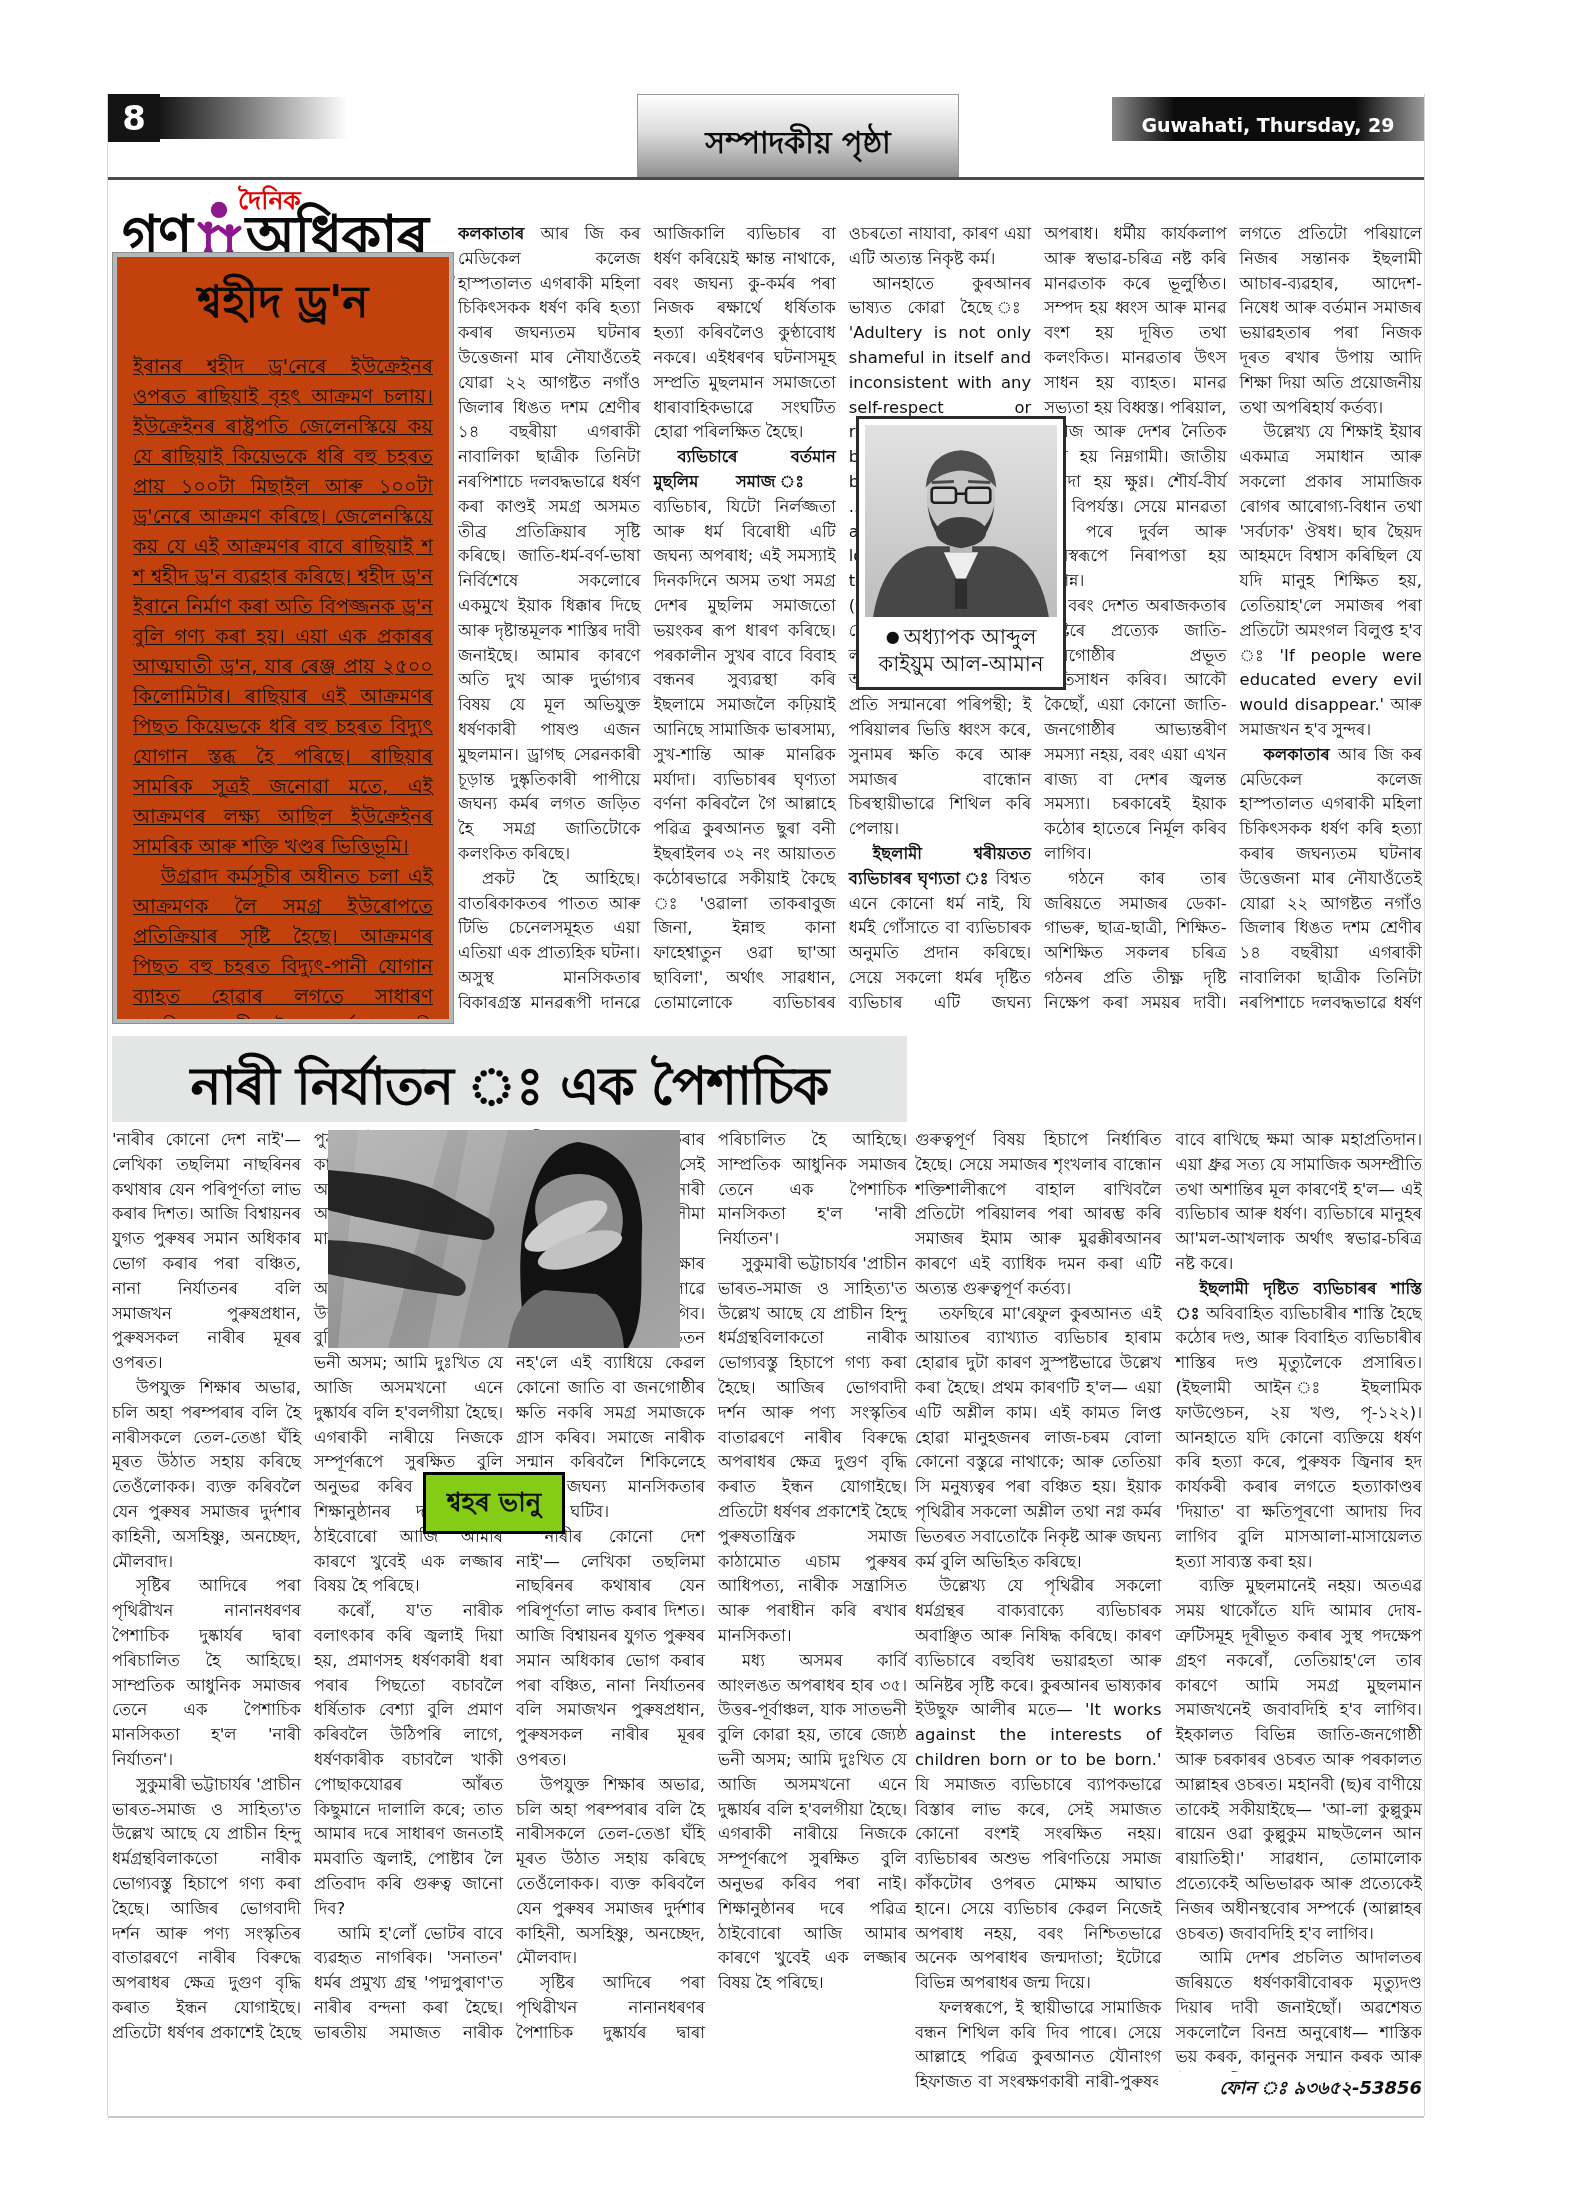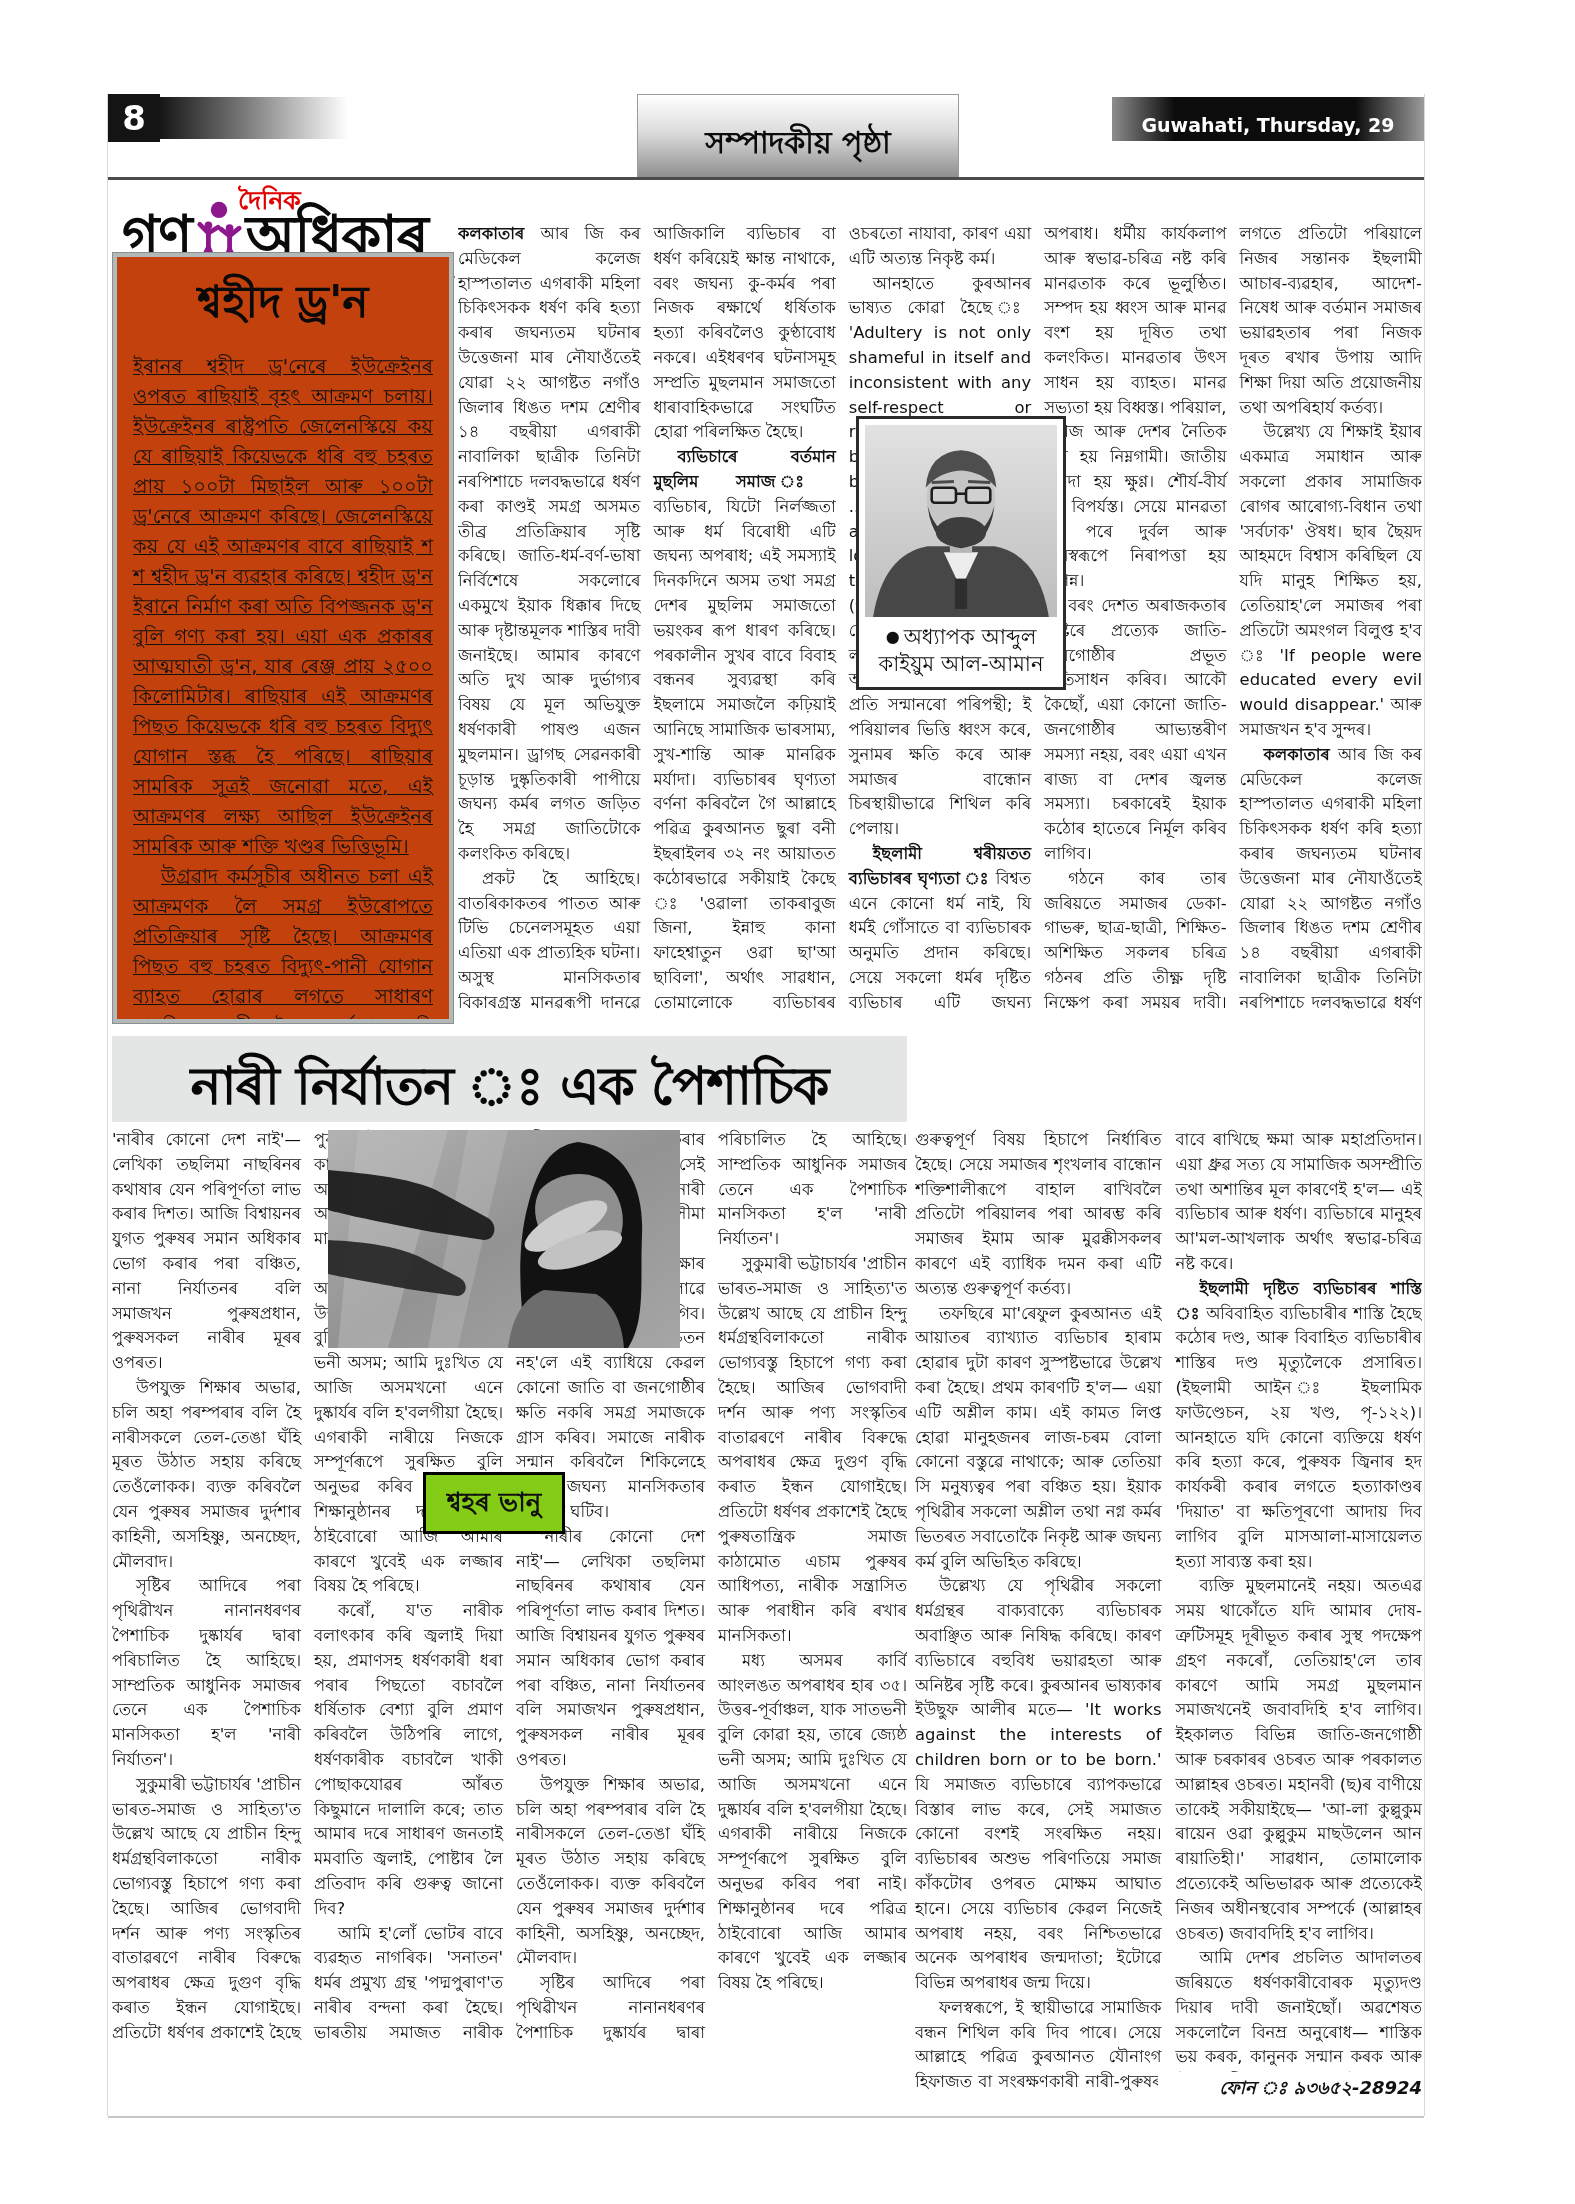--- a/index.html
+++ b/index.html
@@ -199,22 +199,22 @@
       <p>আমি হ'লোঁ ভোটৰ বাবে ব্যৱহৃত নাগৰিক। 'সনাতন' ধৰ্মৰ প্ৰমুখ্য গ্ৰন্থ 'পদ্মপুৰাণ'ত নাৰীৰ বন্দনা কৰা হৈছে। ভাৰতীয় সমাজত নাৰীক দেৱী ৰূপত পূজা কৰাৰ পৰম্পৰা আছে, অথচ সেই একেখন সমাজতে নাৰী নিৰ্যাতনৰ ঘটনাই সীমা চেৰাইছে।</p>
       <p>পাঠ্যক্ৰমত যৌন শিক্ষাৰ দিশটি সকলোৱে গুৰুত্বসহকাৰে ল'ব লাগিব। সময় থাকোঁতেই সচেতন নহ'লে এই ব্যাধিয়ে কেৱল কোনো জাতি বা জনগোষ্ঠীৰ ক্ষতি নকৰি সমগ্ৰ সমাজকে গ্ৰাস কৰিব। সমাজে নাৰীক সন্মান কৰিবলৈ শিকিলেহে এনে জঘন্য মানসিকতাৰ অৱসান ঘটিব।</p>
       <p>'নাৰীৰ কোনো দেশ নাই'— লেখিকা তছলিমা নাছৰিনৰ কথাষাৰ যেন পৰিপূৰ্ণতা লাভ কৰাৰ দিশত। আজি বিশ্বায়নৰ যুগত পুৰুষৰ সমান অধিকাৰ ভোগ কৰাৰ পৰা বঞ্চিত, নানা নিৰ্যাতনৰ বলি সমাজখন পুৰুষপ্ৰধান, পুৰুষসকল নাৰীৰ মূৰৰ ওপৰত।</p>
       <p>উপযুক্ত শিক্ষাৰ অভাৱ, চলি অহা পৰম্পৰাৰ বলি হৈ নাৰীসকলে তেল-তেঙা ঘঁহি মূৰত উঠাত সহায় কৰিছে তেওঁলোকক। ব্যক্ত কৰিবলৈ যেন পুৰুষৰ সমাজৰ দুৰ্দশাৰ কাহিনী, অসহিষ্ণু, অনচ্ছেদ, মৌলবাদ।</p>
       <p>সৃষ্টিৰ আদিৰে পৰা পৃথিৱীখন নানানধৰণৰ পৈশাচিক দুষ্কাৰ্যৰ দ্বাৰা পৰিচালিত হৈ আহিছে। সাম্প্ৰতিক আধুনিক সমাজৰ তেনে এক পৈশাচিক মানসিকতা হ'ল 'নাৰী নিৰ্যাতন'।</p>
       <p>সুকুমাৰী ভট্টাচাৰ্যৰ 'প্ৰাচীন ভাৰত-সমাজ ও সাহিত্য'ত উল্লেখ আছে যে প্ৰাচীন হিন্দু ধৰ্মগ্ৰন্থবিলাকতো নাৰীক ভোগ্যবস্তু হিচাপে গণ্য কৰা হৈছে। আজিৰ ভোগবাদী দৰ্শন আৰু পণ্য সংস্কৃতিৰ বাতাৱৰণে নাৰীৰ বিৰুদ্ধে অপৰাধৰ ক্ষেত্ৰ দুগুণ বৃদ্ধি কৰাত ইন্ধন যোগাইছে। প্ৰতিটো ধৰ্ষণৰ প্ৰকাশেই হৈছে পুৰুষতান্ত্ৰিক সমাজ কাঠামোত এচাম পুৰুষৰ আধিপত্য, নাৰীক সন্ত্ৰাসিত আৰু পৰাধীন কৰি ৰখাৰ মানসিকতা।</p>
       <p>মধ্য অসমৰ কাৰ্বি আংলঙত অপৰাধৰ হাৰ ৩৫। উত্তৰ-পূৰ্বাঞ্চল, যাক সাতভনী বুলি কোৱা হয়, তাৰে জ্যেষ্ঠ ভনী অসম; আমি দুঃখিত যে আজি অসমখনো এনে দুষ্কাৰ্যৰ বলি হ'বলগীয়া হৈছে। এগৰাকী নাৰীয়ে নিজকে সম্পূৰ্ণৰূপে সুৰক্ষিত বুলি অনুভৱ কৰিব পৰা নাই। শিক্ষানুষ্ঠানৰ দৰে পৱিত্ৰ ঠাইবোৰো আজি আমাৰ কাৰণে খুবেই এক লজ্জাৰ বিষয় হৈ পৰিছে।</p>
     </div>
 
   <div class="cols lead-bottom" id="lead-bottom">
-    <div class="phone-line">ফোন ঃ ৯৩৬৫২-28924</div>
-  <p class="first">গুৰুত্বপূৰ্ণ বিষয় হিচাপে নিৰ্ধাৰিত হৈছে। সেয়ে সমাজৰ শৃংখলাৰ বান্ধোন শক্তিশালীৰূপে বাহাল ৰাখিবলৈ প্ৰতিটো পৰিয়ালৰ পৰা আৰম্ভ কৰি সমাজৰ ইমাম আৰু মুৱক্কীসকলৰ কাৰণে এই ব্যাধিক দমন কৰা এটি অত্যন্ত গুৰুত্বপূৰ্ণ কৰ্তব্য।</p>
+    <div class="phone-line">ফোন ঃ ৯৩৬৫২-53856</div>
+  <p class="first">গুৰুত্বপূৰ্ণ বিষয় হিচাপে নিৰ্ধাৰিত হৈছে। সেয়ে সমাজৰ শৃংখলাৰ বান্ধোন শক্তিশালীৰূপে বাহাল ৰাখিবলৈ প্ৰতিটো পৰিয়ালৰ পৰা আৰম্ভ কৰি সমাজৰ ইমাম আৰু মুৱক্কীৰআনৰ কাৰণে এই ব্যাধিক দমন কৰা এটি অত্যন্ত গুৰুত্বপূৰ্ণ কৰ্তব্য।</p>
       <p>তফছিৰে মা'ৰেফুল কুৰআনত এই আয়াতৰ ব্যাখ্যাত ব্যভিচাৰ হাৰাম হোৱাৰ দুটা কাৰণ সুস্পষ্টভাৱে উল্লেখ কৰা হৈছে। প্ৰথম কাৰণটি হ'ল— এয়া এটি অশ্লীল কাম। এই কামত লিপ্ত হোৱা মানুহজনৰ লাজ-চৰম বোলা কোনো বস্তুৱে নাথাকে; আৰু তেতিয়া সি মনুষ্যত্বৰ পৰা বঞ্চিত হয়। ইয়াক পৃথিৱীৰ সকলো অশ্লীল তথা নগ্ন কৰ্মৰ ভিতৰত সবাতোকৈ নিকৃষ্ট আৰু জঘন্য কৰ্ম বুলি অভিহিত কৰিছে।</p>
       <p>উল্লেখ্য যে পৃথিৱীৰ সকলো ধৰ্মগ্ৰন্থৰ বাক্যবাক্যে ব্যভিচাৰক অবাঞ্ছিত আৰু নিষিদ্ধ কৰিছে। কাৰণ ব্যভিচাৰে বহুবিধ ভয়াৱহতা আৰু অনিষ্টৰ সৃষ্টি কৰে। কুৰআনৰ ভাষ্যকাৰ ইউছুফ আলীৰ মতে— 'It works against the interests of children born or to be born.' যি সমাজত ব্যভিচাৰে ব্যাপকভাৱে বিস্তাৰ লাভ কৰে, সেই সমাজত কোনো বংশই সংৰক্ষিত নহয়। ব্যভিচাৰৰ অশুভ পৰিণতিয়ে সমাজ কাঁকটোৰ ওপৰত মোক্ষম আঘাত হানে। সেয়ে ব্যভিচাৰ কেৱল নিজেই অপৰাধ নহয়, বৰং নিশ্চিতভাৱে অনেক অপৰাধৰ জন্মদাতা; ইটোৱে বিভিন্ন অপৰাধৰ জন্ম দিয়ে।</p>
       <p>ফলস্বৰূপে, ই স্থায়ীভাৱে সামাজিক বন্ধন শিথিল কৰি দিব পাৰে। সেয়ে আল্লাহে পৱিত্ৰ কুৰআনত যৌনাংগ হিফাজত বা সংৰক্ষণকাৰী নাৰী-পুৰুষৰ বাবে ৰাখিছে ক্ষমা আৰু মহাপ্ৰতিদান। এয়া ধ্ৰুৱ সত্য যে সামাজিক অসম্প্ৰীতি তথা অশান্তিৰ মূল কাৰণেই হ'ল— এই ব্যভিচাৰ আৰু ধৰ্ষণ। ব্যভিচাৰে মানুহৰ আ'মল-আখলাক অৰ্থাৎ স্বভাৱ-চৰিত্ৰ নষ্ট কৰে।</p>
       <p><b class="runin">ইছলামী দৃষ্টিত ব্যভিচাৰৰ শাস্তি ঃ </b>অবিবাহিত ব্যভিচাৰীৰ শাস্তি হৈছে কঠোৰ দণ্ড, আৰু বিবাহিত ব্যভিচাৰীৰ শাস্তিৰ দণ্ড মৃত্যুলৈকে প্ৰসাৰিত। (ইছলামী আইন ঃ ইছলামিক ফাউণ্ডেচন, ২য় খণ্ড, পৃ-১২২)। আনহাতে যদি কোনো ব্যক্তিয়ে ধৰ্ষণ কৰি হত্যা কৰে, পুৰুষক জ্বিনাৰ হদ কাৰ্যকৰী কৰাৰ লগতে হত্যাকাণ্ডৰ 'দিয়াত' বা ক্ষতিপূৰণো আদায় দিব লাগিব বুলি মাসআলা-মাসায়েলত হত্যা সাব্যস্ত কৰা হয়।</p>
       <p>ব্যক্তি মুছলমানেই নহয়। অতএৱ সময় থাকোঁতে যদি আমাৰ দোষ-ত্ৰুটিসমূহ দূৰীভূত কৰাৰ সুস্থ পদক্ষেপ গ্ৰহণ নকৰোঁ, তেতিয়াহ'লে তাৰ কাৰণে আমি সমগ্ৰ মুছলমান সমাজখনেই জবাবদিহি হ'ব লাগিব। ইহকালত বিভিন্ন জাতি-জনগোষ্ঠী আৰু চৰকাৰৰ ওচৰত আৰু পৰকালত আল্লাহৰ ওচৰত। মহানবী (ছ)ৰ বাণীয়ে তাকেই সকীয়াইছে— 'আ-লা কুল্লুকুম ৰায়েন ওৱা কুল্লুকুম মাছউলেন আন ৰায়াতিহী।' সাৱধান, তোমালোক প্ৰত্যেকেই অভিভাৱক আৰু প্ৰত্যেকেই নিজৰ অধীনস্থবোৰ সম্পৰ্কে (আল্লাহৰ ওচৰত) জবাবদিহি হ'ব লাগিব।</p>
       <p>আমি দেশৰ প্ৰচলিত আদালতৰ জৰিয়তে ধৰ্ষণকাৰীবোৰক মৃত্যুদণ্ড দিয়াৰ দাবী জনাইছোঁ। অৱশেষত সকলোলৈ বিনম্ৰ অনুৰোধ— শাস্তিক ভয় কৰক, কানুনক সন্মান কৰক আৰু নিজৰ জীৱন সুন্দৰকৈ গঢ়ি তোলক। ইয়াৰ জৰিয়তে ধৰ্মৰ গৌৰৱৰ সমান্তৰালকৈ নিজৰ আৰু দেশৰ গৌৰৱ কঢ়িয়াই আনক। এগৰাকী বিশুদ্ধ মুছলমান হিচাপে নিজক আত্মপ্ৰকাশ কৰক।</p>
     </div>
 
   <div class="bottom-rule"></div>
 </div>

